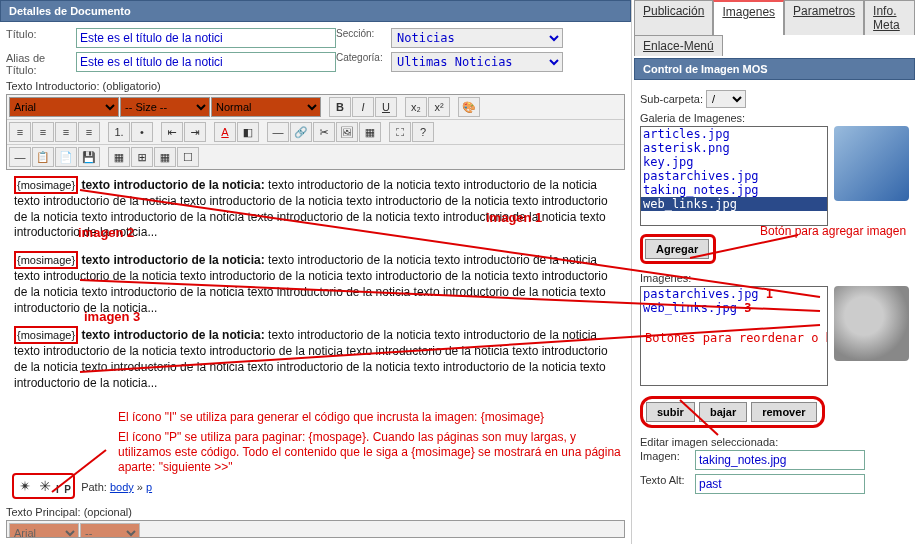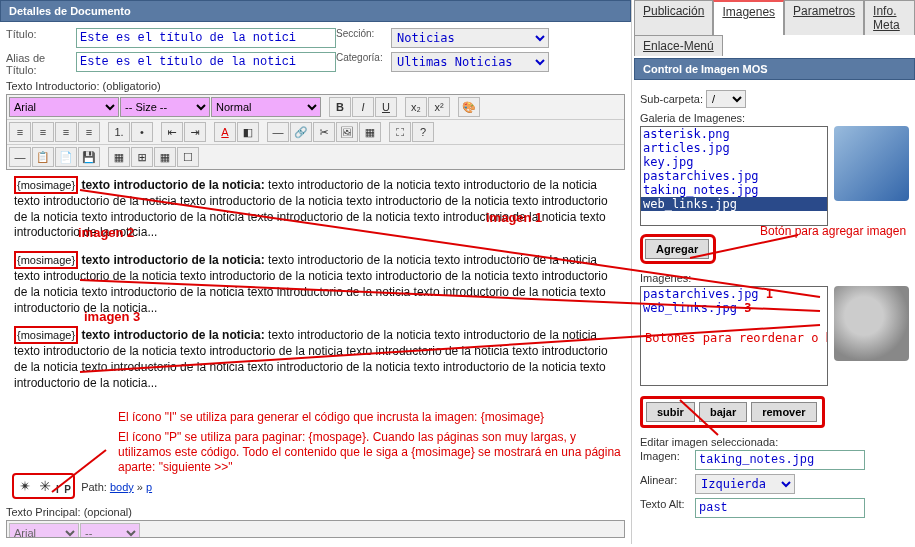--- a/index.html
+++ b/index.html
@@ -7,30 +7,30 @@
 .main-wrapper { display: flex; width: 915px; }
 .left-col { width: 635px; border-right: 1px solid #ccc; }
 .right-col { flex: 1; padding-left: 2px; }
 
 .panel-header { background: #5a7aa3; color: #fff; font-weight: bold; padding: 4px 8px; border: 1px solid #3a5a83; }
 .panel-body { padding: 6px; }
 
 .field-row { display: flex; align-items: flex-start; margin-bottom: 4px; }
 .field-label { width: 70px; color: #555; font-size: 11px; }
 .field-label-w { width: 55px; color: #555; font-size: 10px; }
-.text-input { font-family: Liberation Mono, monospace; color: #0000cc; border: 1px solid #7a9; padding: 2px 3px; font-size: 12px; width: 260px; height: 20px; }
-.select-input { font-family: monospace; color: #0000cc; border: 1px solid #aaa; padding: 1px; font-size: 12px; width: 158px; height: 20px; background: #eee; }
+.text-input { font-family: Liberation Sans, sans-serif; color: #0000cc; border: 1px solid #7a9; padding: 2px 3px; font-size: 12px; width: 260px; height: 20px; }
+.select-input { font-family: monospace; color: #0000cc; border: 1px solid #aaa; padding: 1px; font-size: 12px; width: 172px; height: 20px; background: #eee; }
 .small-input { width: 170px; }
 
 .section-label { font-size: 11px; color: #333; margin: 4px 0 2px; }
 
 .toolbar { border: 1px solid #999; background: #f2f2f2; padding: 0; }
 .tb-row { display: flex; align-items: center; border-bottom: 1px solid #ccc; padding: 2px; gap: 1px; flex-wrap: wrap; }
 .tb-row:last-child { border-bottom: none; }
-.tb-sel { font-size: 11px; border: 1px solid #999; background: #f0abfc; height: 20px; }
+.tb-sel { font-size: 11px; border: 1px solid #999; background: #c2410c; height: 20px; }
 .tb-btn { width: 22px; height: 20px; border: 1px solid #bbb; background: #eee; display: inline-flex; align-items: center; justify-content: center; font-size: 11px; cursor: pointer; }
 .tb-sep { width: 6px; }
 
 .editor-area { padding: 6px 8px 2px; font-size: 12px; color: #111; line-height: 1.3; position: relative; min-height: 300px; }
 .mosimage-tag { border: 2px solid #d00; padding: 0 1px; font-size: 11px; display: inline-block; background: #fff; }
 .intro-block { margin-bottom: 10px; }
 .intro-title { font-weight: bold; display: inline; }
 .intro-text { display: inline; }
 
 .annotation { color: #d00; font-size: 13px; position: absolute; font-weight: bold; }
@@ -203,22 +203,22 @@
 
     <div class="panel-header" style="margin-top:2px">Control de Imagen MOS</div>
     <div class="right-panel-body" style="position:relative;">
       <div class="r-label"><span>Sub-carpeta:</span>
         <select class="r-select" style="width:40px"><option>/</option></select>
       </div>
 
       <div class="r-label">Galeria de Imagenes:</div>
       <div style="display:flex;gap:6px;">
         <div class="r-list" style="height:100px;">
+          <div>articles.jpg</div>
           <div>asterisk.png</div>
-          <div>articles.jpg</div>
           <div>key.jpg</div>
           <div>pastarchives.jpg</div>
           <div>taking_notes.jpg</div>
           <div class="sel">web_links.jpg</div>
         </div>
         <div class="gallery-placeholder"></div>
       </div>
 
       <div style="margin:8px 0; position:relative;">
         <span class="redbox" style="display:inline-block;padding:2px;border-radius:6px;">
@@ -231,34 +231,30 @@
       <div style="display:flex;gap:6px;">
         <div class="r-list" style="height:100px;">
           <div><span>pastarchives.jpg</span> <span class="num-tag">1</span></div>
           <div><span>web_links.jpg</span> <span class="num-tag">3</span></div>
           <div>&nbsp;</div>
           <div class="ann-text" style="padding:2px 4px;">Botones para reordenar o borrar (las imágenes 1, 2, 3 de este cuadro)</div>
         </div>
         <div class="gallery-placeholder2"></div>
       </div>
 
-      <div class="btn-group redbox" style="width:fit-content;padding:3px;margin-top:10px;border-radius:4px;">
+      <div class="btn-group redbox" style="width:fit-content;padding:3px;margin-top:10px;border-radius:12px;">
         <button class="r-btn">subir</button>
         <button class="r-btn">bajar</button>
         <button class="r-btn">remover</button>
       </div>
 
       <div class="r-label" style="margin-top:8px">Editar imagen seleccionada:</div>
       <div class="field-row">
         <span style="width:55px">Imagen:</span>
         <input class="text-input small-input" value="taking_notes.jpg" style="">
-      </div>
-      <div class="field-row">
-        <span style="width:55px">Alinear:</span>
-        <select class="select-input" style="width:100px"><option>Izquierda</option></select>
       </div>
       <div class="field-row">
         <span style="width:55px">Texto Alt:</span>
         <input class="text-input small-input" value="past" style="">
       </div>
     </div>
   </div>
 </div>
 
 <svg class="arrow" width="915" height="547" style="left:0;top:0;">

